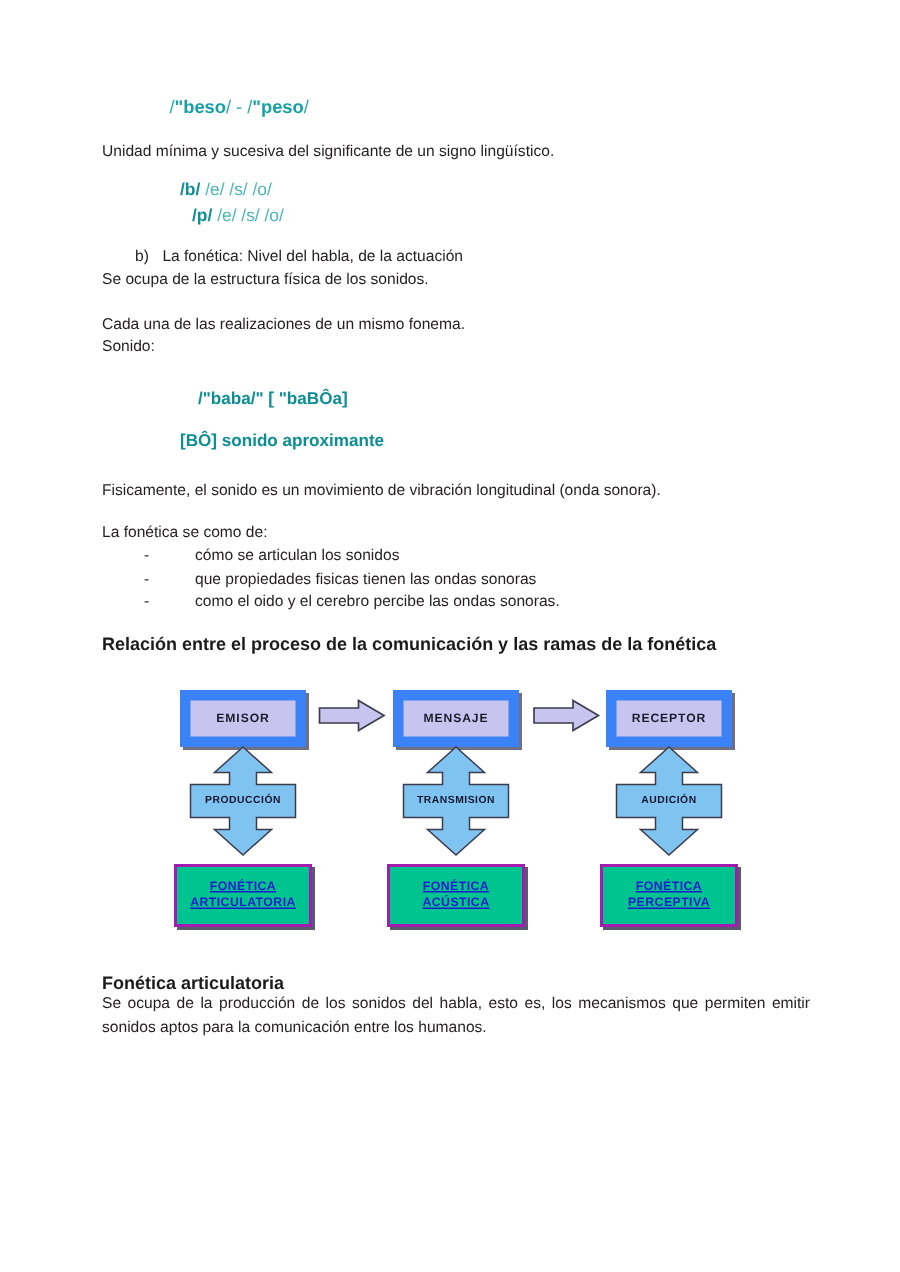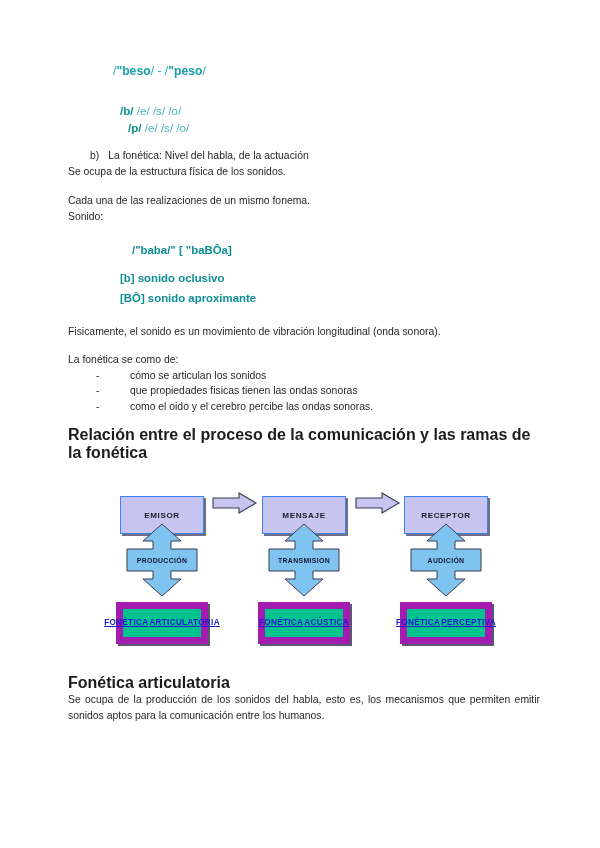--- a/index.html
+++ b/index.html
@@ -84,45 +84,45 @@
   .diagram {
     position: relative;
     width: 380px;
     height: 180px;
     margin-left: 46px;
     margin-top: 12px;
   }
 
   .topbox {
     position: absolute;
-    top: 22px;
+    top: 12px;
     width: 84px;
     height: 38px;
     background: #c7c5ef;
-    border: 1px solid #3b82f6;
+    border: 7px solid #3b82f6;
     box-shadow: 2px 2px 0 #6f6f86;
     display: flex;
     align-items: center;
     justify-content: center;
     font-size: 8.1px;
     font-weight: bold;
     letter-spacing: 0.6px;
     color: #1a1a2b;
   }
 
   .greenbox {
     position: absolute;
     top: 128px;
     width: 92px;
     height: 42px;
     background: #00c48f;
-    border: 7px solid #a21caf;
+    border: 2px solid #a21caf;
     box-shadow: 2px 2px 0 #5a5a6e;
     display: flex;
-    flex-direction: row;
+    flex-direction: column;
     align-items: center;
     justify-content: center;
     gap: 1px;
   }
   .greenbox span {
     font-size: 8.2px;
     font-weight: bold;
     color: #1c1ccc;
     text-decoration: underline;
     letter-spacing: 0.3px;
@@ -147,36 +147,37 @@
     transform: translateY(-50%);
     text-align: center;
     font-size: 6.9px;
     font-weight: bold;
     letter-spacing: 0.35px;
     color: #14142e;
     pointer-events: none;
   }
 
   .sec-head {
-    font-size: 16px;
+    font-size: 12px;
     font-weight: bold;
     color: #1b1b1b;
   }
 </style>
 </head>
 <body>
 
 <div class="page">
 
   <div class="teal-head">
     <span class="lite">/</span><span>"beso</span><span class="lite">/ - /</span><span>"peso</span><span class="lite">/</span>
   </div>
 
   <div class="spacer-14"></div>
 
+  <p class="para">Unidad mínima y sucesiva del significante de un signo lingüístico.</p>
 
   <div class="spacer-8"></div>
 
   <div class="teal-line ind-52">
     <span class="strong">/b/</span>
     <span class="lite">/e/ /s/ /o/</span>
   </div>
 
   <div class="teal-line ind-60">
     <span class="strong">/p/</span>
@@ -194,21 +195,20 @@
 
   <div class="spacer-14"></div>
 
   <p class="para">Cada una de las realizaciones de un mismo fonema.</p>
   <p class="para">Sonido:</p>
 
   <div class="spacer-16"></div>
 
   <div class="teal-block ind-64">/"baba/" [ "baBÔa]</div>
   <div style="height:8px"></div>
-  <div class="teal-block ind-52">[b] sonido oclusivo</div>
   <div class="teal-block ind-52">[BÔ] sonido aproximante</div>
 
   <div class="spacer-16"></div>
 
   <p class="para">Fisicamente, el sonido es un movimiento de vibración longitudinal (onda sonora).</p>
 
   <div class="spacer-12"></div>
 
   <p class="para">La fonética se como de:</p>
 

